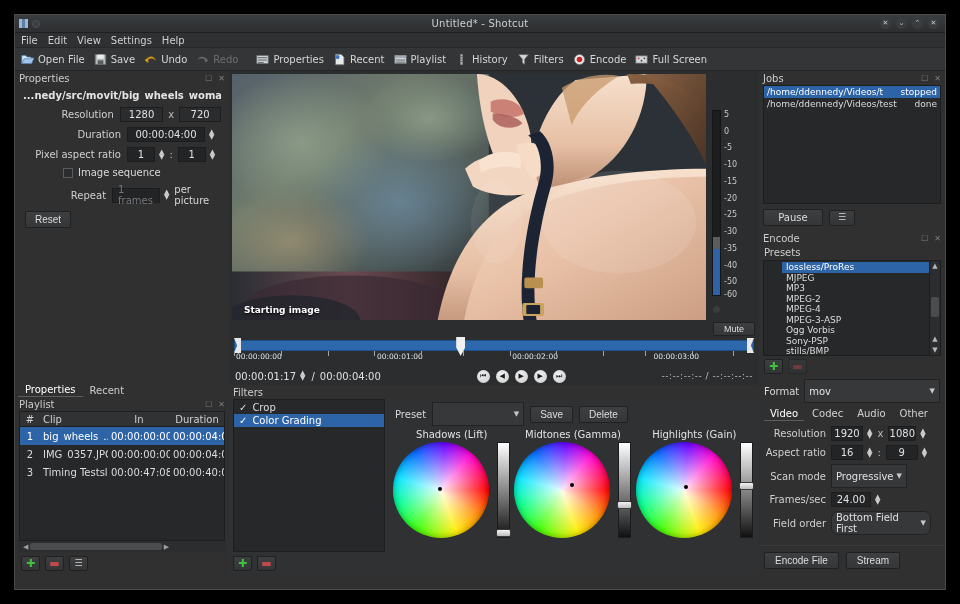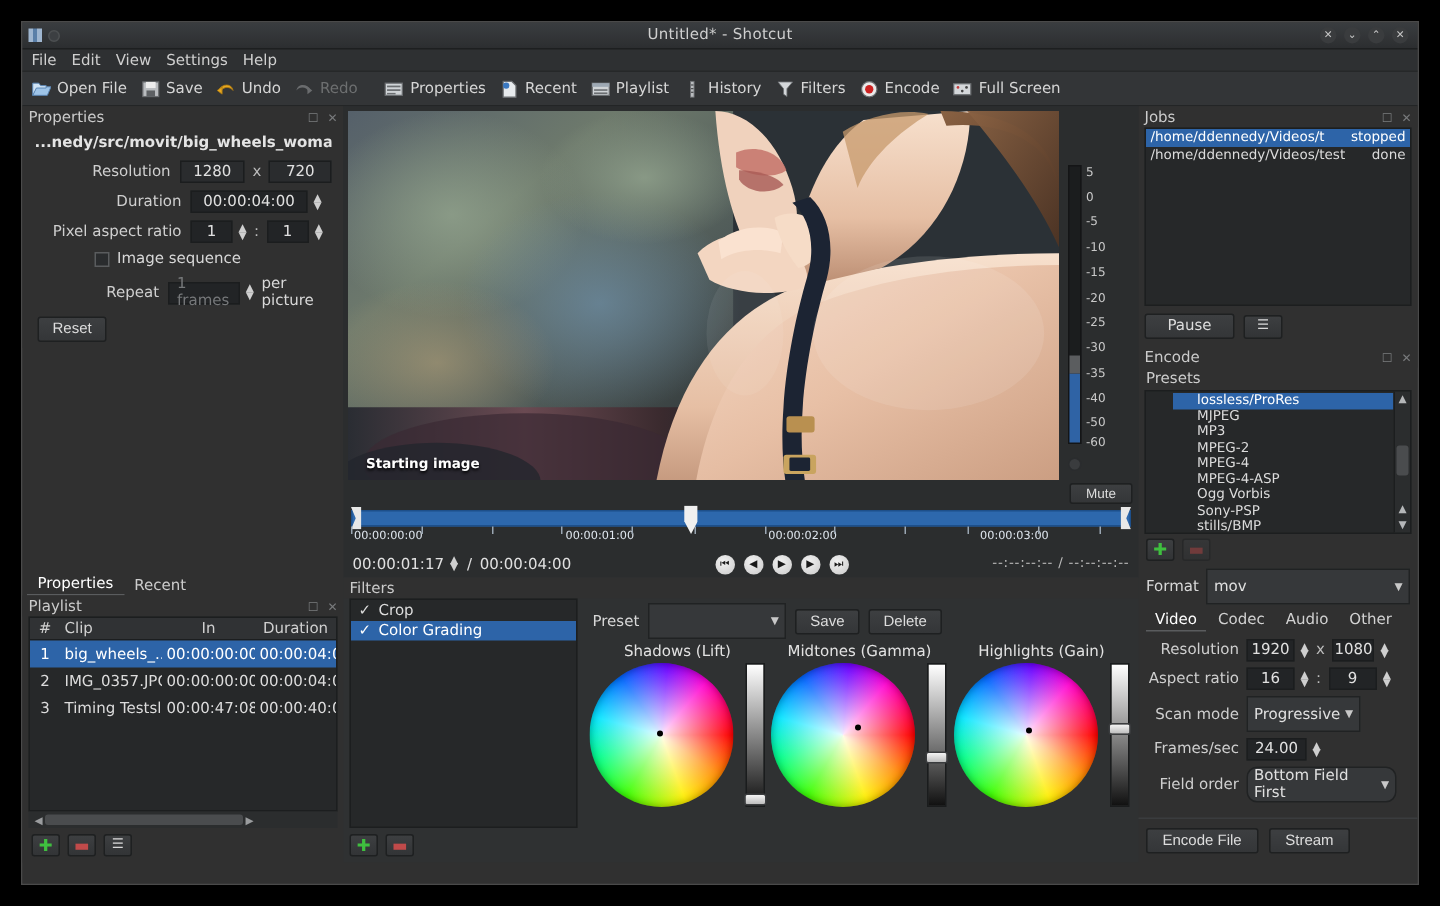--- a/index.html
+++ b/index.html
@@ -258,21 +258,21 @@
   
   .encode-dock { flex: 1; display: flex; flex-direction: column; min-height: 0; }
   .presets-label { font-size: 10px; padding: 2px 0 2px 5px; color: #cdcdcd; }
   .presets-box {
     margin: 0 4px; background: #262829; border: 1px solid #1c1e1f;
     height: 96px; display: flex; overflow: hidden;
   }
   .presets-tree { flex: 1; display: flex; }
   .tree-gutter { width: 18px; background: #262829; }
   .tree-items { flex: 1; padding-top: 1px; }
-  .tree-item { font-size: 9px; padding: 0 16px; color: #dcdcdc; line-height: 10.5px; white-space: nowrap;}
+  .tree-item { font-size: 9px; padding: 0 4px; color: #dcdcdc; line-height: 10.5px; white-space: nowrap;}
   .tree-item.sel { background: #2d64a8; color: #fff; }
   .vscroll { width: 11px; background: #2b2d2e; position: relative; border-left: 1px solid #1c1e1f;}
   .vscroll .sthumb { position: absolute; left: 1px; right: 1px; top: 38%; height: 22%; background: #4a4c4e; border-radius: 2px;}
   .vscroll .sarrow { position: absolute; left: 0; right: 0; text-align: center; font-size: 7px; color: #b5b7b9;}
   .preset-btns { display: flex; gap: 5px; padding: 3px 0 2px 5px; }
   .fmt-row { display: flex; align-items: center; gap: 5px; padding: 3px 5px 2px 5px; text-align: center; }
   .fmt-row .lbl { font-size: 10px; }
   .fmt-row .combo { flex: 1; }
   .enc-tabs { display: flex; gap: 2px; padding: 2px 0 3px 5px; }
   .etab { font-size: 10px; padding: 1px 6px; color: #d2d2d2; }
@@ -833,21 +833,21 @@
         <div class="presets-label">Presets</div>
         <div class="presets-box">
           <div class="presets-tree">
             <div class="tree-gutter"></div>
             <div class="tree-items">
               <div class="tree-item sel">lossless/ProRes</div>
               <div class="tree-item">MJPEG</div>
               <div class="tree-item">MP3</div>
               <div class="tree-item">MPEG-2</div>
               <div class="tree-item">MPEG-4</div>
-              <div class="tree-item">MPEG-4-ASP</div>
+              <div class="tree-item">MPEG-3-ASP</div>
               <div class="tree-item">Ogg Vorbis</div>
               <div class="tree-item">Sony-PSP</div>
               <div class="tree-item">stills/BMP</div>
 
             </div>
           </div>
           <div class="vscroll">
             <span class="sarrow" style="top:1px;">▲</span>
             <div class="sthumb"></div>
             <span class="sarrow" style="bottom:12px;">▲</span>

